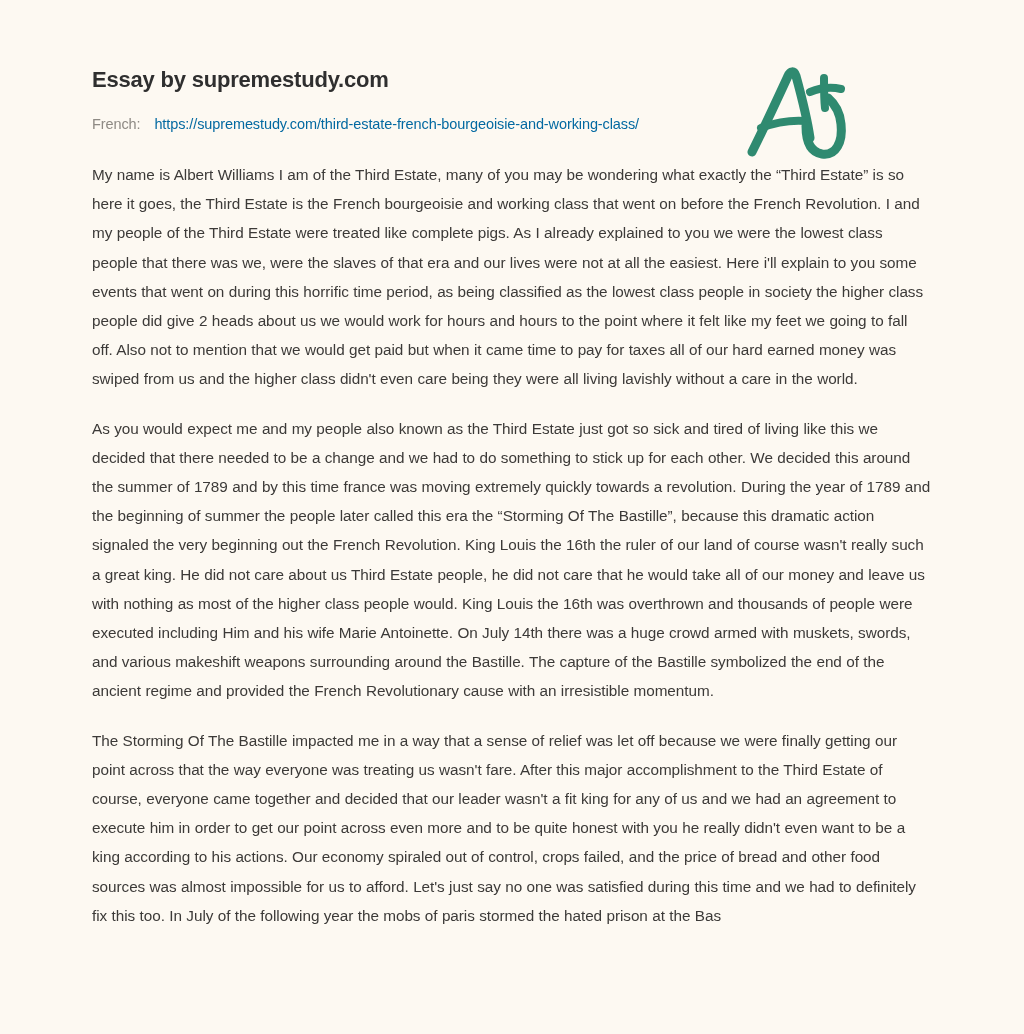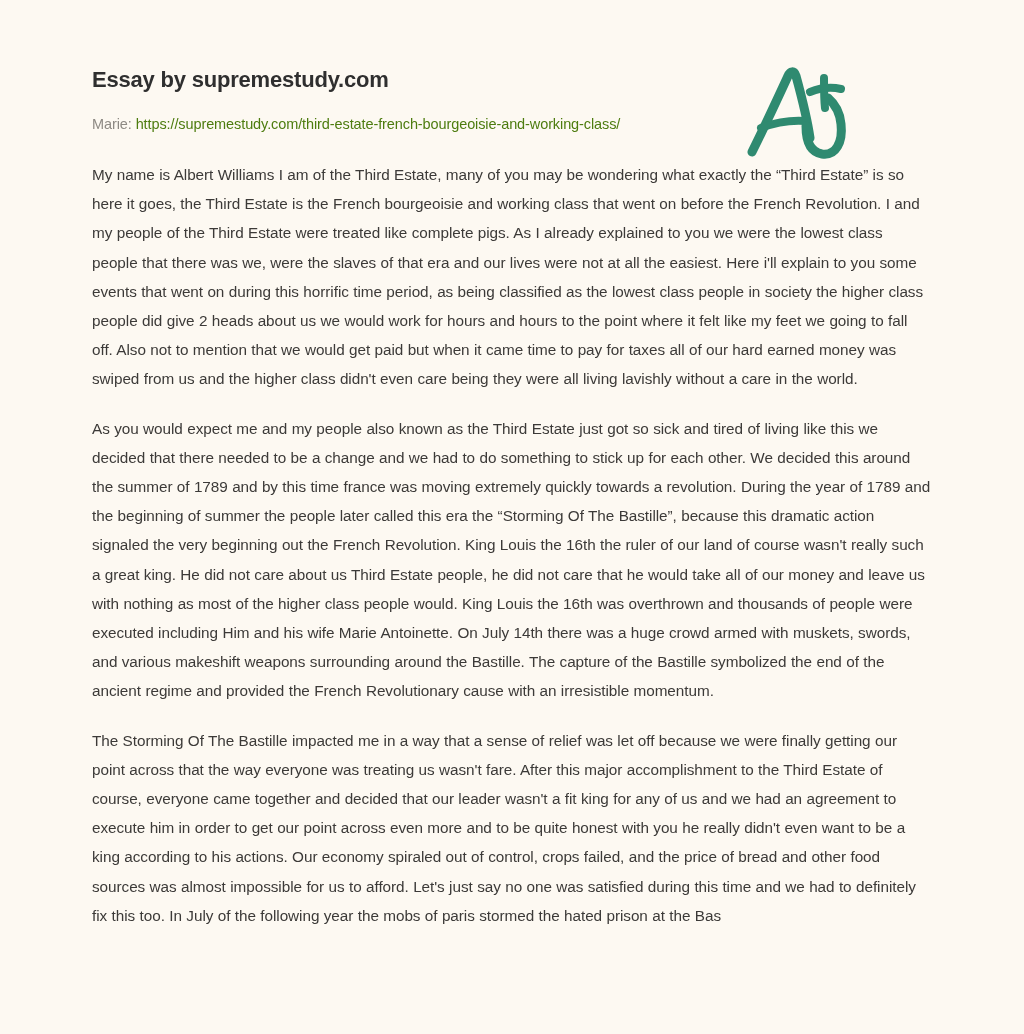--- a/index.html
+++ b/index.html
@@ -44,22 +44,23 @@
     line-height: 20px;
     color: #8e8a84;
     letter-spacing: -0.1px;
   }
 
   .source-label {
     color: #8e8a84;
   }
 
   .source-url {
-    color: #4d7c0f;
+    color: #0369a1;
     text-decoration: none;
+    margin-left: 10px;
   }
 
   
   .logo {
     position: absolute;
     top: 58px;
     right: 76px;
     width: 120px;
     height: 108px;
   }
@@ -103,21 +104,21 @@
 </head>
 <body>
 
 <div class="page">
 
   <div class="header">
 
     <div class="site-line">Essay by supremestudy.com</div>
 
     <div class="source-line">
-      <span class="source-label">Marie:</span>
+      <span class="source-label">French:</span>
       <a class="source-url" href="#">https://supremestudy.com/third-estate-french-bourgeoisie-and-working-class/</a>
     </div>
 
     <div class="logo">
       <svg viewBox="0 0 120 108" xmlns="http://www.w3.org/2000/svg" fill="none" stroke="#2f8a70" stroke-linecap="round" stroke-linejoin="round">
         <path d="M16 94 C 26 74, 40 44, 52 18 C 54 13, 58 12, 60 18 C 66 40, 72 66, 74 80" stroke-width="9"></path>
         <path d="M25 70 C 40 64, 56 62, 70 63" stroke-width="8"></path>
         <path d="M70 68 C 70 82, 74 94, 86 96 C 100 98, 107 84, 105 66 C 104 55, 99 46, 92 40" stroke-width="9"></path>
         <path d="M74 34 C 84 30, 96 29, 105 31" stroke-width="8"></path>
         <path d="M88 20 C 88 30, 88 42, 89 50" stroke-width="8"></path>

